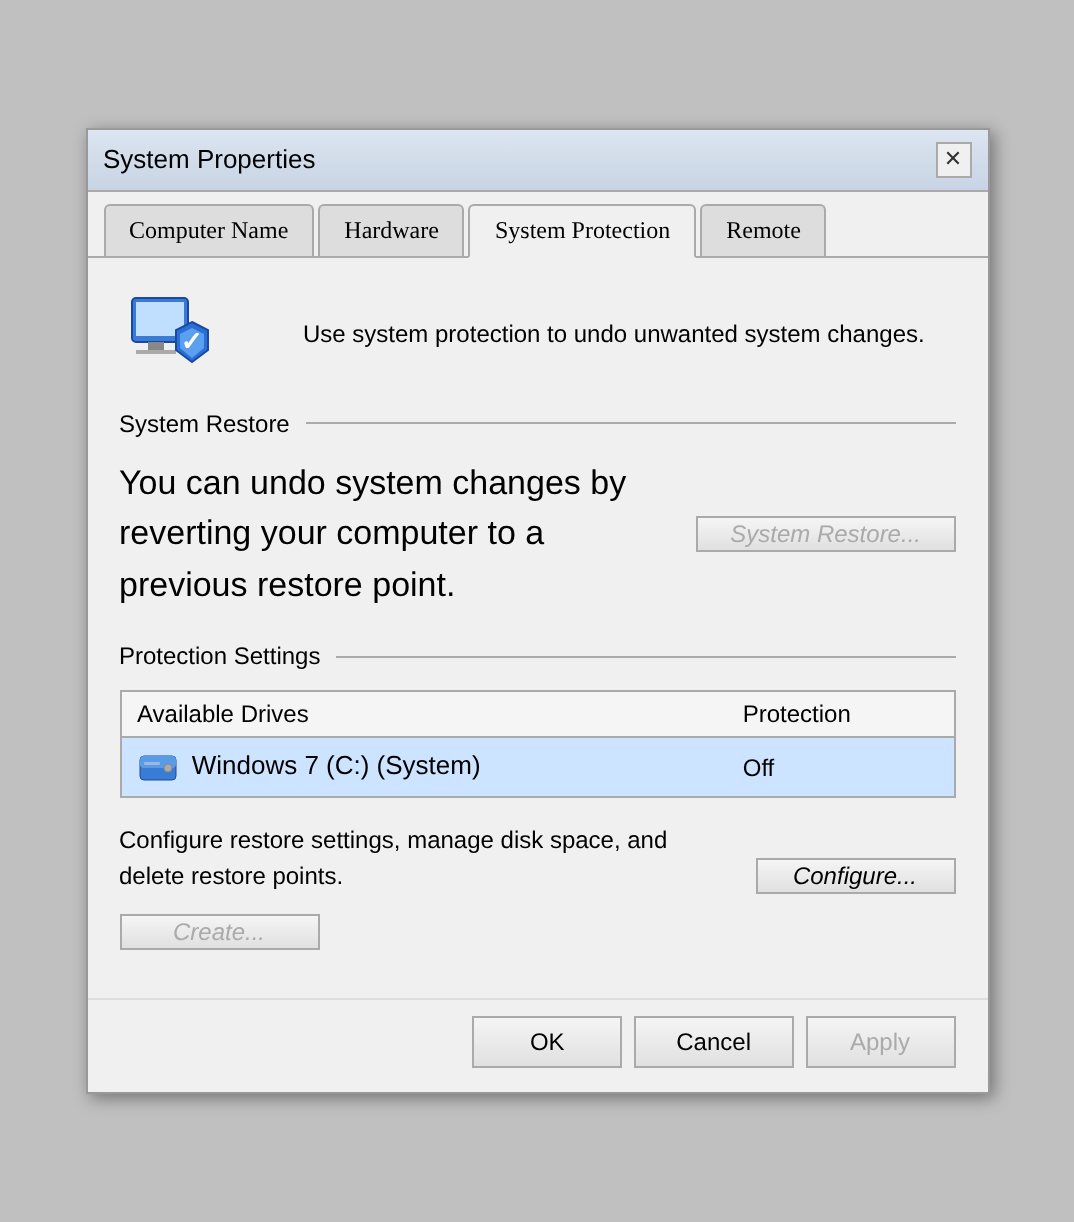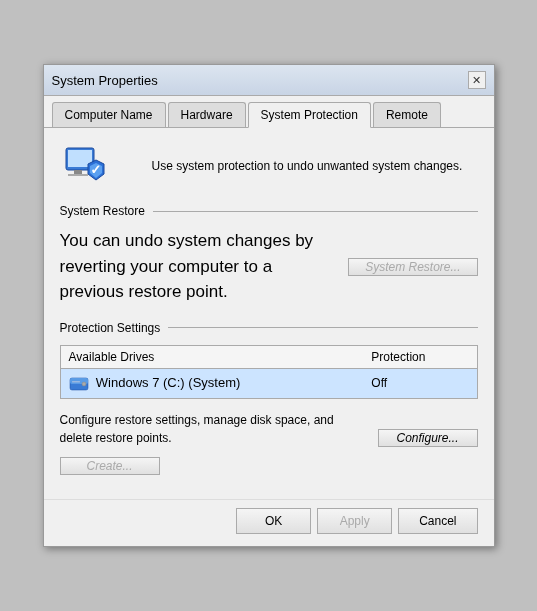--- a/index.html
+++ b/index.html
@@ -62,20 +62,21 @@
 
     .tab {
       padding: 5px 12px;
       border: 1px solid #aaa;
       border-bottom: none;
       background: #ddd;
       cursor: pointer;
       color: #000;
       border-radius: 3px 3px 0 0;
       font-size: 12px;
+      font-family: Liberation Serif, serif;
     }
 
     .tab.active {
       background: #f0f0f0;
       border-bottom: 1px solid #f0f0f0;
       position: relative;
       z-index: 1;
       margin-bottom: -1px;
     }
 
@@ -330,16 +331,16 @@
       </div>
 
       <div class="create-row">
         <button class="btn disabled" disabled="">Create...</button>
       </div>
     </div>
   </div>
 
   <div class="bottom-buttons">
     <button class="bottom-btn">OK</button>
+    <button class="bottom-btn">Cancel</button>
     <button class="bottom-btn disabled" disabled="">Apply</button>
-    <button class="bottom-btn">Cancel</button>
   </div>
 </div>
 
 </body></html>

